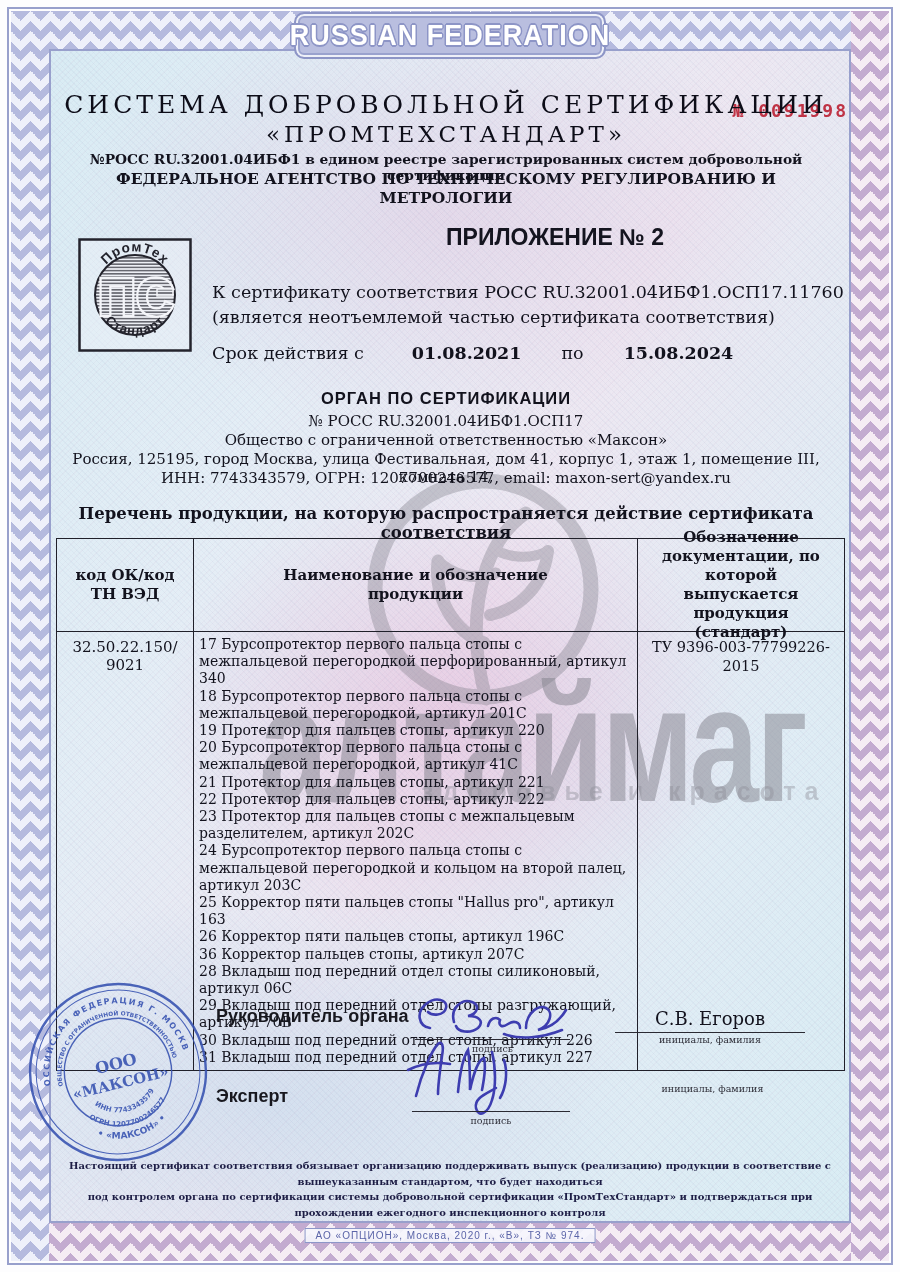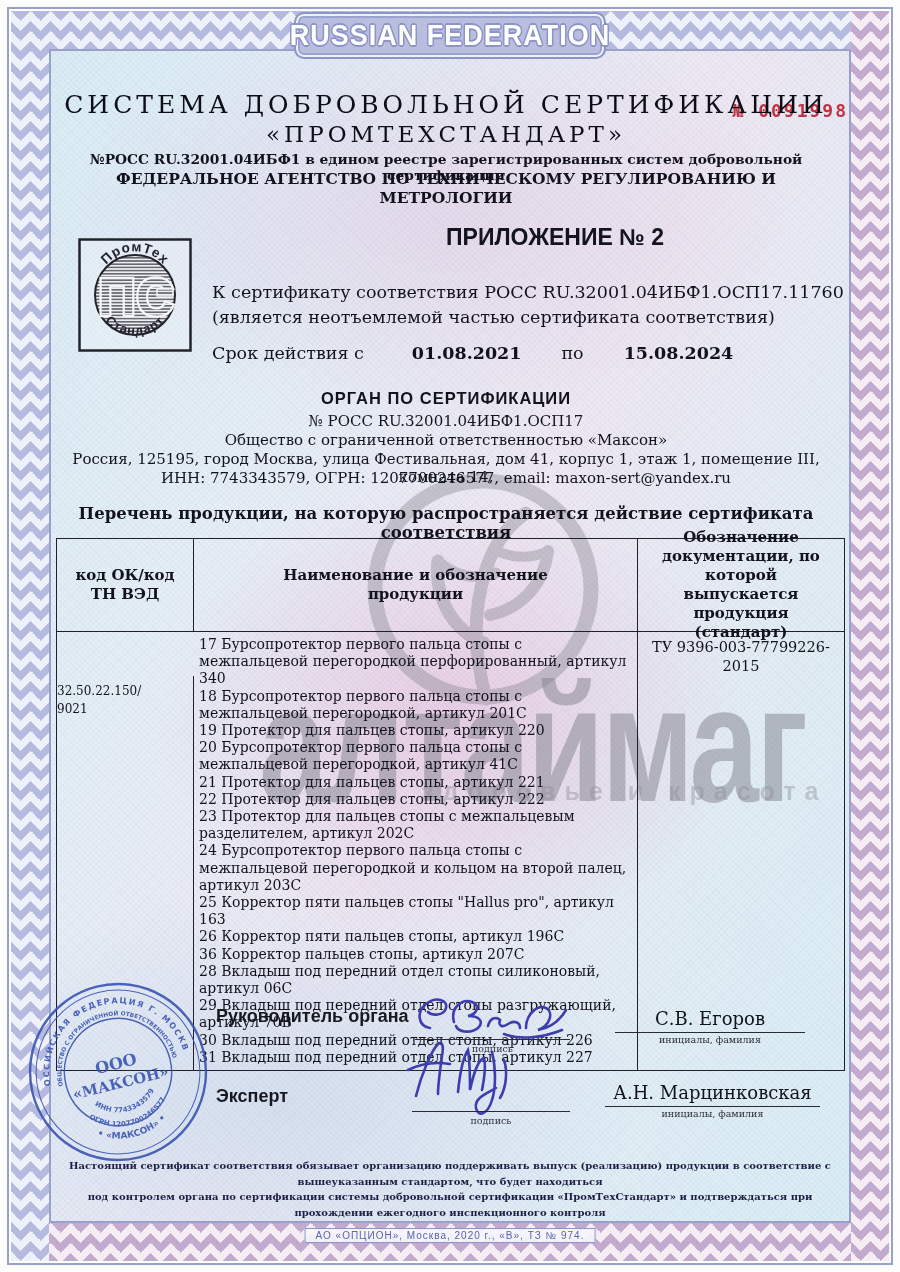--- a/index.html
+++ b/index.html
@@ -84,21 +84,21 @@
   .ptable { left:56px; top:538px; width:789px; border:1.5px solid #20202a; display:grid;
             grid-template-columns:137px 444px 1fr; background:transparent; }
   .ptable .cell { border-right:1.5px solid #20202a; border-bottom:1.5px solid #20202a; }
   .ptable .cell:nth-child(3n) { border-right:none; }
   .ptable .cell.last { border-bottom:none; }
   .th { height:93px; display:flex; align-items:center; justify-content:center; text-align:center;
         font-weight:bold; font-size:15px; line-height:19px; padding:4px; }
   .th span { display:block; }
   .th-mid span { max-width:270px; }
   .th-doc span { max-width:180px; }
-  .td-code { min-height:350px; text-align:left; padding-top:6px; font-size:12px; line-height:18px;margin-top:44px; }
+  .td-code { min-height:350px; text-align:center; padding-top:6px; font-size:15px; line-height:18px; }
   .td-items { min-height:350px; padding:4px 5px 4px 5px; font-size:14px; line-height:17.2px; }
   .td-doc { min-height:350px; text-align:center; padding-top:6px; font-size:14.5px; line-height:19px; }
 
   
   .sig-label { left:208px; font-family:"Liberation Sans",sans-serif; font-weight:bold; font-size:18px; color:#18181f;margin-left:8px; }
   .sig-svg { pointer-events:none; }
   .uline { border-bottom:1.6px solid #2a2a33; text-align:center; }
   .cap { text-align:center; font-size:9.5px; color:#2e2e38; padding-top:1px; }
   .nameblk { text-align:center; font-size:18px; }
   .nameblk .nm { padding-bottom:3px; border-bottom:1.6px solid #2a2a33; }
@@ -243,21 +243,20 @@
       <path d="M14 60 C20 36 30 14 36 8 C40 4 42 10 40 20 C38 34 36 48 36 58"></path>
       <path d="M6 34 C22 26 36 26 48 28"></path>
       <path d="M56 56 C58 36 62 20 66 14 C68 26 68 42 68 54 C72 36 76 24 82 22 C84 30 82 44 80 54"></path>
       <path d="M90 16 C94 32 94 52 90 64 C86 78 76 82 74 72 C72 62 84 58 94 52"></path>
       <path d="M102 24 C106 36 104 52 98 62"></path>
     </g>
   </svg>
   <div class="abs uline" style="left:412px; top:1082px; width:158px; height:30px;"></div>
   <div class="abs cap" style="left:412px; top:1114px; width:158px;">подпись</div>
   <div class="abs nameblk" style="left:605px; top:1082px; width:215px;">
-    <div class="nm">А.Н. Марцинковская</div>
     <div class="cap">инициалы, фамилия</div>
   </div>
 
   <svg class="abs stamp" viewBox="0 0 182 182">
     <defs>
       <path id="pTop68" d="M23 91 A68 68 0 1 1 159 91"></path>
       <path id="pBot66" d="M25 91 A66 66 0 0 0 157 91"></path>
       <path id="pTop56" d="M35 91 A56 56 0 1 1 147 91"></path>
       <path id="pBot54" d="M37 91 A54 54 0 0 0 145 91"></path>
       <path id="pBot40" d="M51 91 A40 40 0 0 0 131 91"></path>

